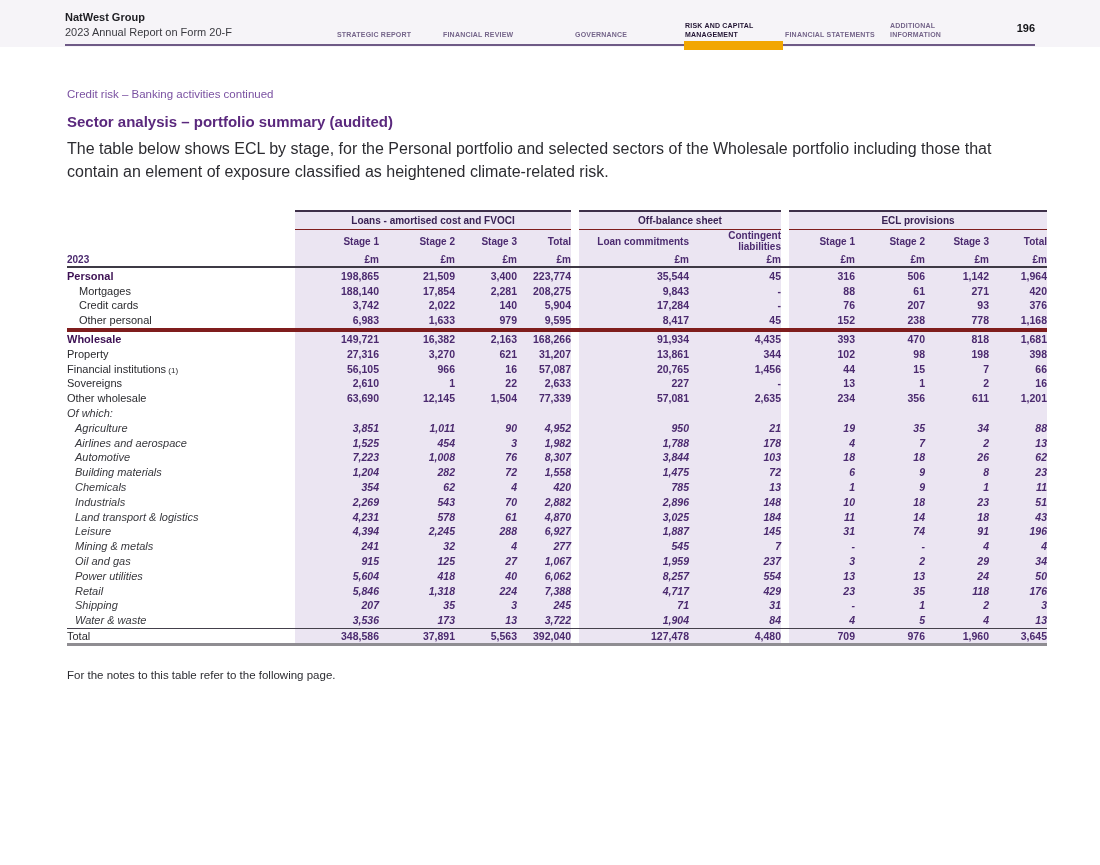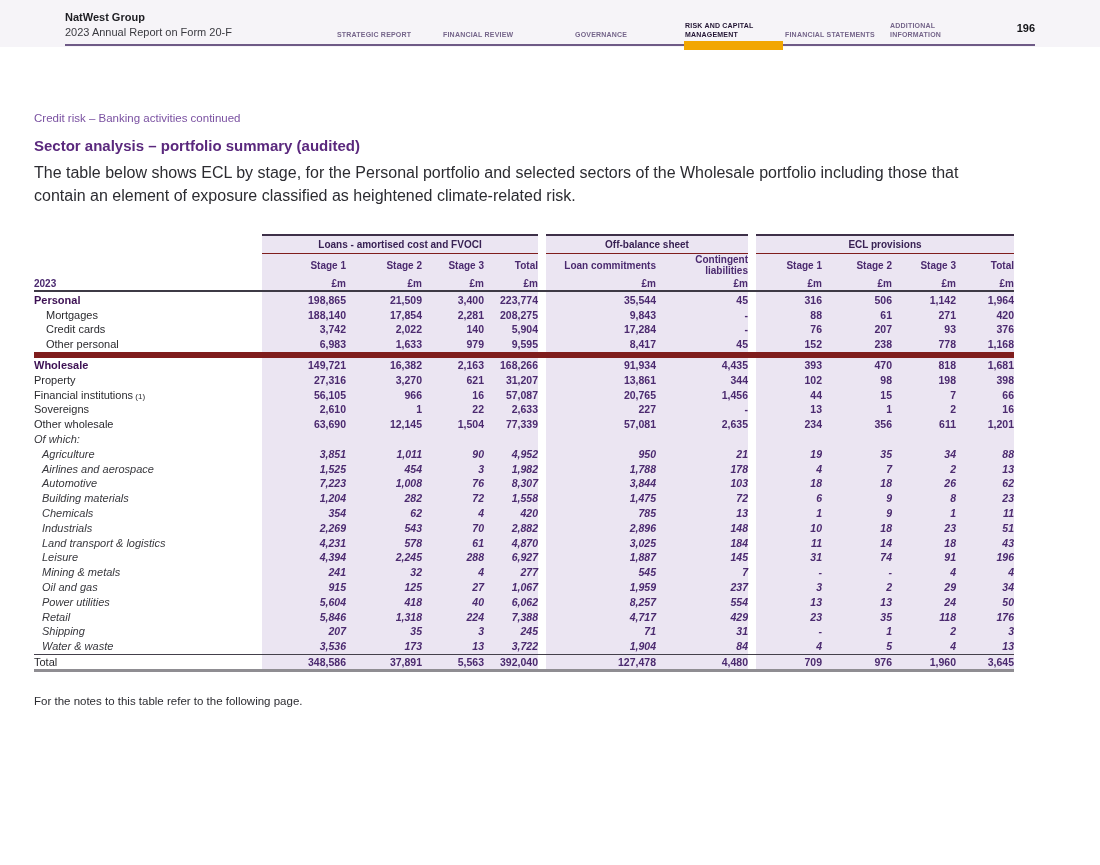--- a/index.html
+++ b/index.html
@@ -14,21 +14,21 @@
             color:#75658a;line-height:1.3;letter-spacing:.2px;text-transform:uppercase;cursor:pointer;}
   .nav-item.active{color:#221433;}
   .n1{left:337px;} .n2{left:443px;} .n3{left:575px;bottom:8px;} .n4{left:685px;width:104px;}
   .n5{left:785px;} .n6{left:890px;}
   .page-num{position:absolute;left:975px;top:22px;width:60px;text-align:right;
             font-size:11px;font-weight:bold;color:#141418;}
   .nav-rule{position:absolute;left:65px;width:970px;top:44px;height:1.5px;background:#6e5a86;}
   .active-bar{position:absolute;left:684px;top:41px;width:99px;height:9px;background:#f2a602;z-index:2;}
 
   
-  main{padding-left:34px;margin-top:24px;}
+  main{padding-left:67px;}
   .crumb{margin:0;padding-top:41px;font-size:11.5px;color:#7a51a1;}
   .heading{margin:13px 0 0 0;font-size:15px;font-weight:bold;color:#5a287d;}
   .intro{margin:7px 0 0 0;font-size:16px;color:#2c2c31;width:958px;line-height:1.45;}
 
   
   table.sector{border-collapse:collapse;table-layout:fixed;margin-top:27px;}
   table.sector td,table.sector th{padding:0;vertical-align:middle;}
   .shade{background:#ebe5f2;}
   .gap{background:#ffffff;}
   .group-label{font-size:10px;font-weight:bold;color:#392254;text-align:center;height:17px;
@@ -38,21 +38,21 @@
   .year{font-size:10px;font-weight:bold;color:#4b2a6f;text-align:left;vertical-align:bottom;}
   .rule-bottom{border-bottom:2px solid #3e3a45;}
   tbody td{height:14.8px;font-size:10.5px;}
   td.lbl{font-size:11px;color:#2a2a2e;text-align:left;white-space:nowrap;}
   td.num{text-align:right;font-weight:bold;color:#4b2a6f;padding-right:6px;white-space:nowrap;}
   tr.sub td.lbl{padding-left:12px;}
   tr.section td.lbl{font-weight:bold;color:#3c1053;}
   tr.italic td.lbl{font-style:italic;padding-left:8px;color:#37373c;}
   tr.italic td.num{font-style:italic;}
   tr.italic-head td.lbl{font-style:italic;color:#37373c;}
-  tr.topline td{border-top:6px solid #7f1d1d;}
+  tr.topline td{border-top:4px solid #7f1d1d;}
   tr.total td{border-top:1px solid #44404b;border-bottom:3px solid #8f8d92;}
   .note{font-size:8px;}
 
   .footnote{margin:23px 0 0 0;font-size:11.5px;color:#2c2c31;}
 </style>
 </head>
 <body>
 
 <header class="topbar">
   <div class="brand">

